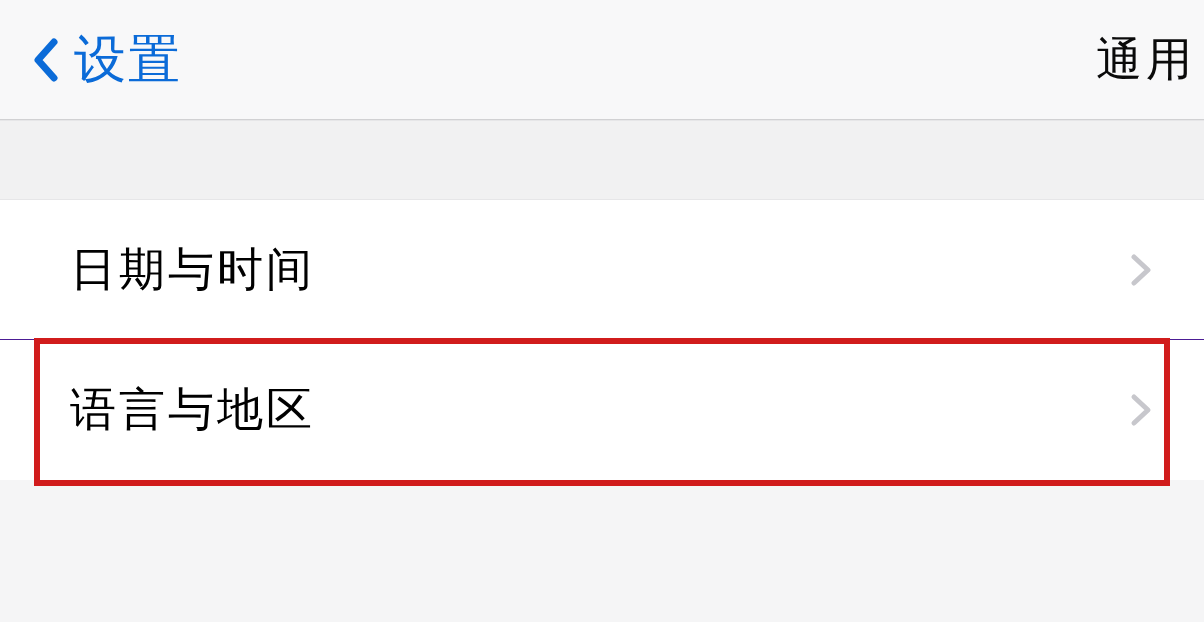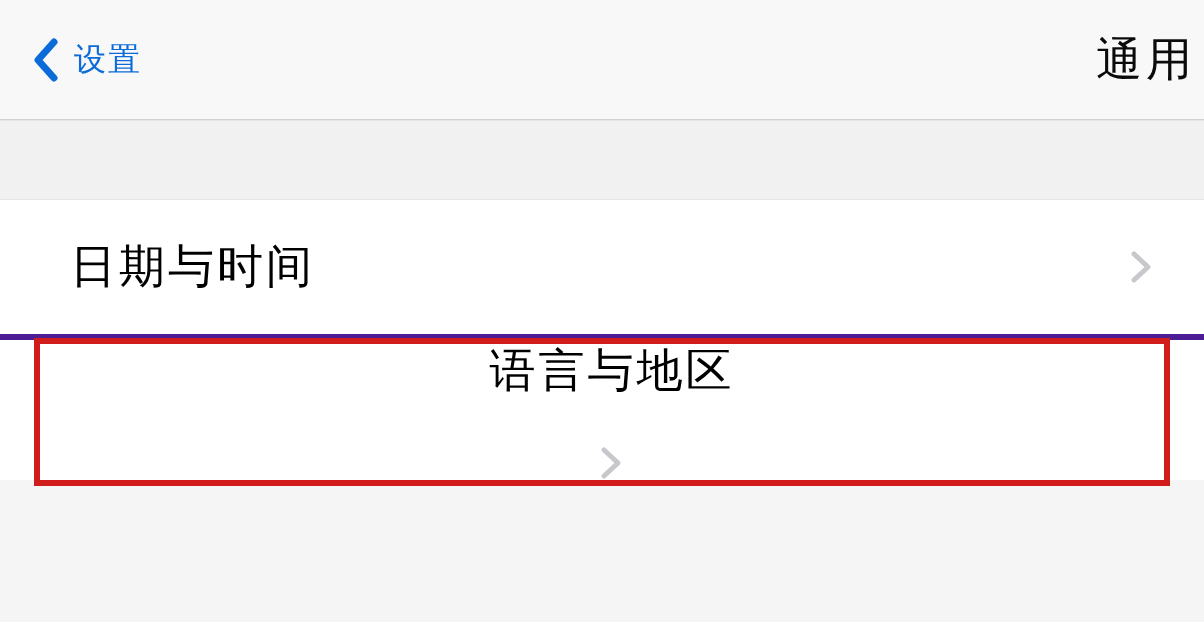--- a/index.html
+++ b/index.html
@@ -27,21 +27,21 @@
       align-items: center;
       color: #0b6bd8;
       cursor: pointer;
     }
     .back-chevron {
       width: 28px;
       height: 44px;
       margin-right: 14px;
     }
     .back-label {
-      font-size: 32px;
+      font-size: 52px;
       color: #0b6bd8;
       letter-spacing: 2px;
     }
     .page-title {
       position: absolute;
       left: 0;
       right: 8px;
       text-align: right;
       font-size: 46px;
       font-weight: 500;
@@ -56,26 +56,26 @@
     }
     .list {
       background: #ffffff;
     }
     .row {
       height: 140px;
       padding: 0 50px 0 70px;
       display: flex;
       align-items: center;
       justify-content: space-between;
-      border-bottom: 6px solid #4c1d95;
+      border-bottom: 1px solid #4c1d95;
       background: #ffffff;
       cursor: pointer;
       position: relative;
     }
-    .row:last-child { border-bottom: none; flex-direction: column; }
+    .row:last-child { border-bottom: none; }
     .row-label {
       font-size: 46px;
       color: #000;
       letter-spacing: 3px;
     }
     .chevron-right {
       width: 24px;
       height: 34px;
       flex-shrink: 0;
     }

